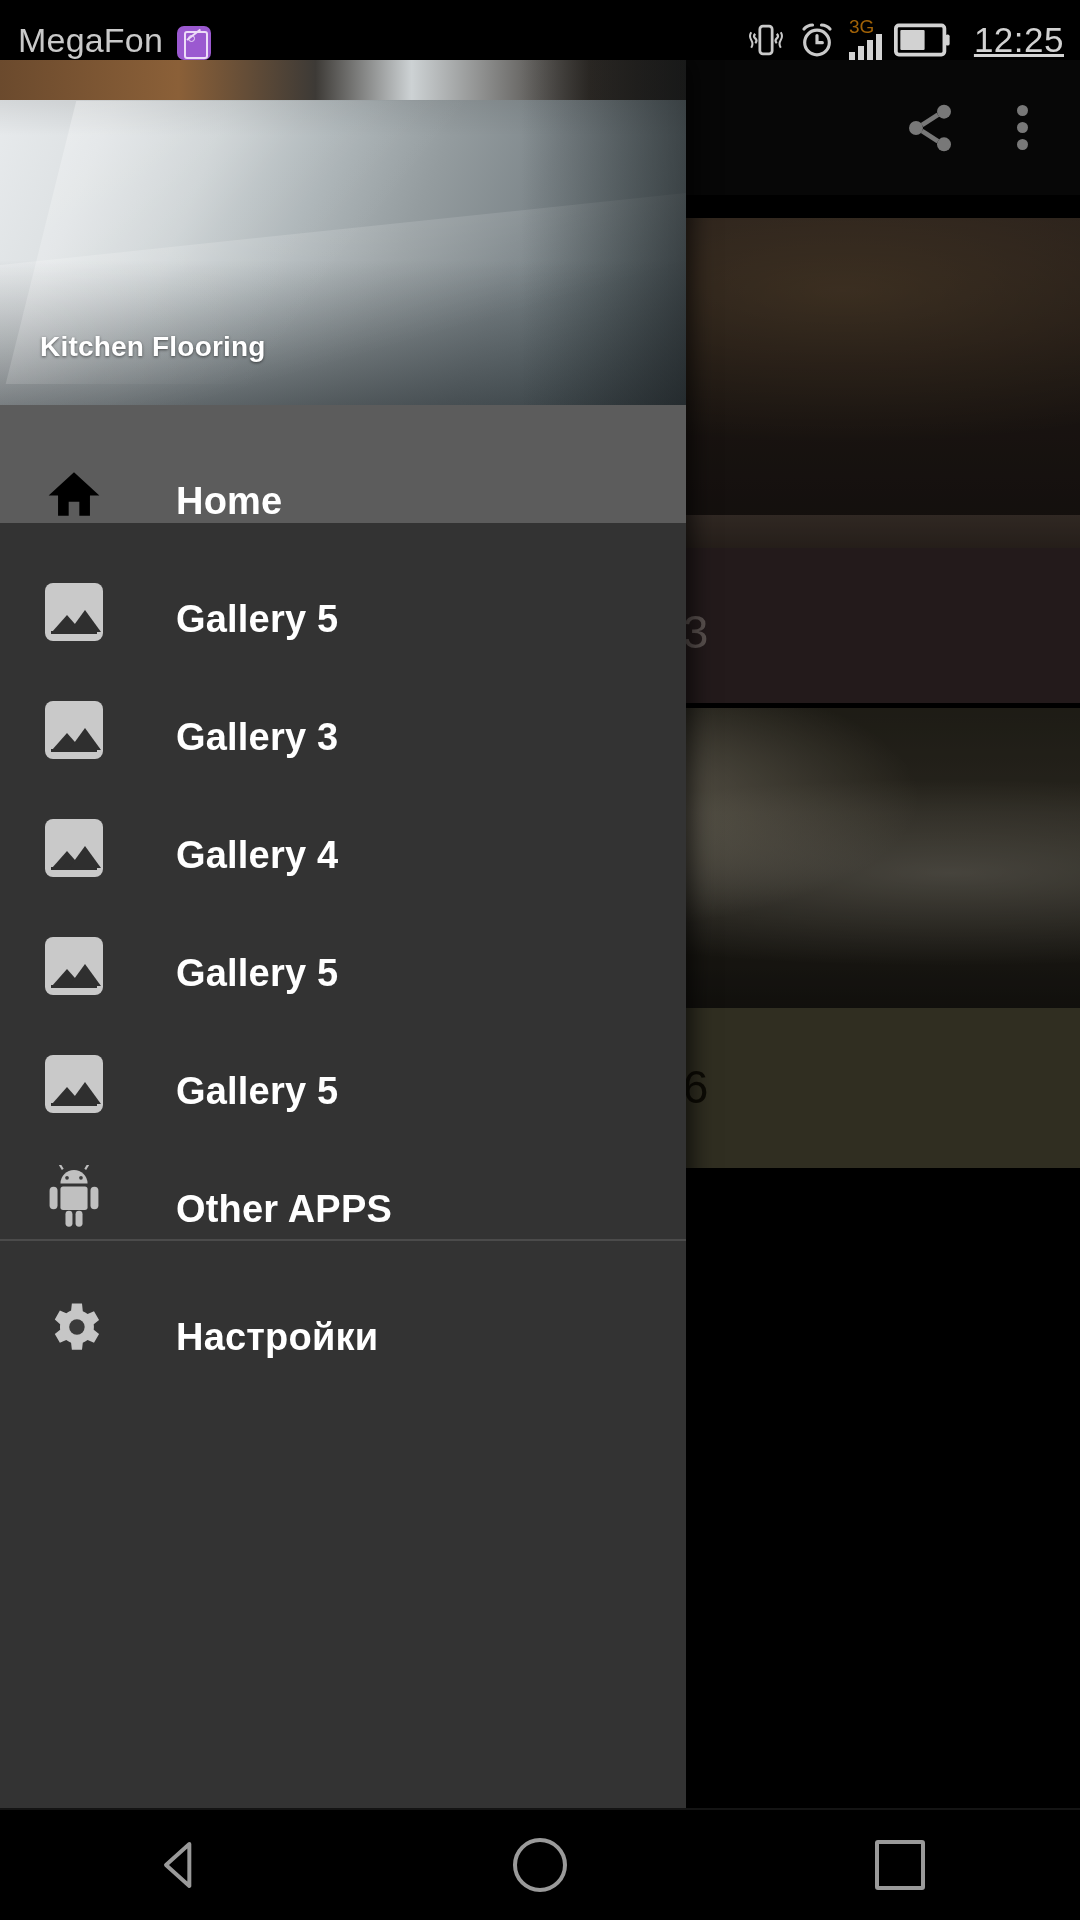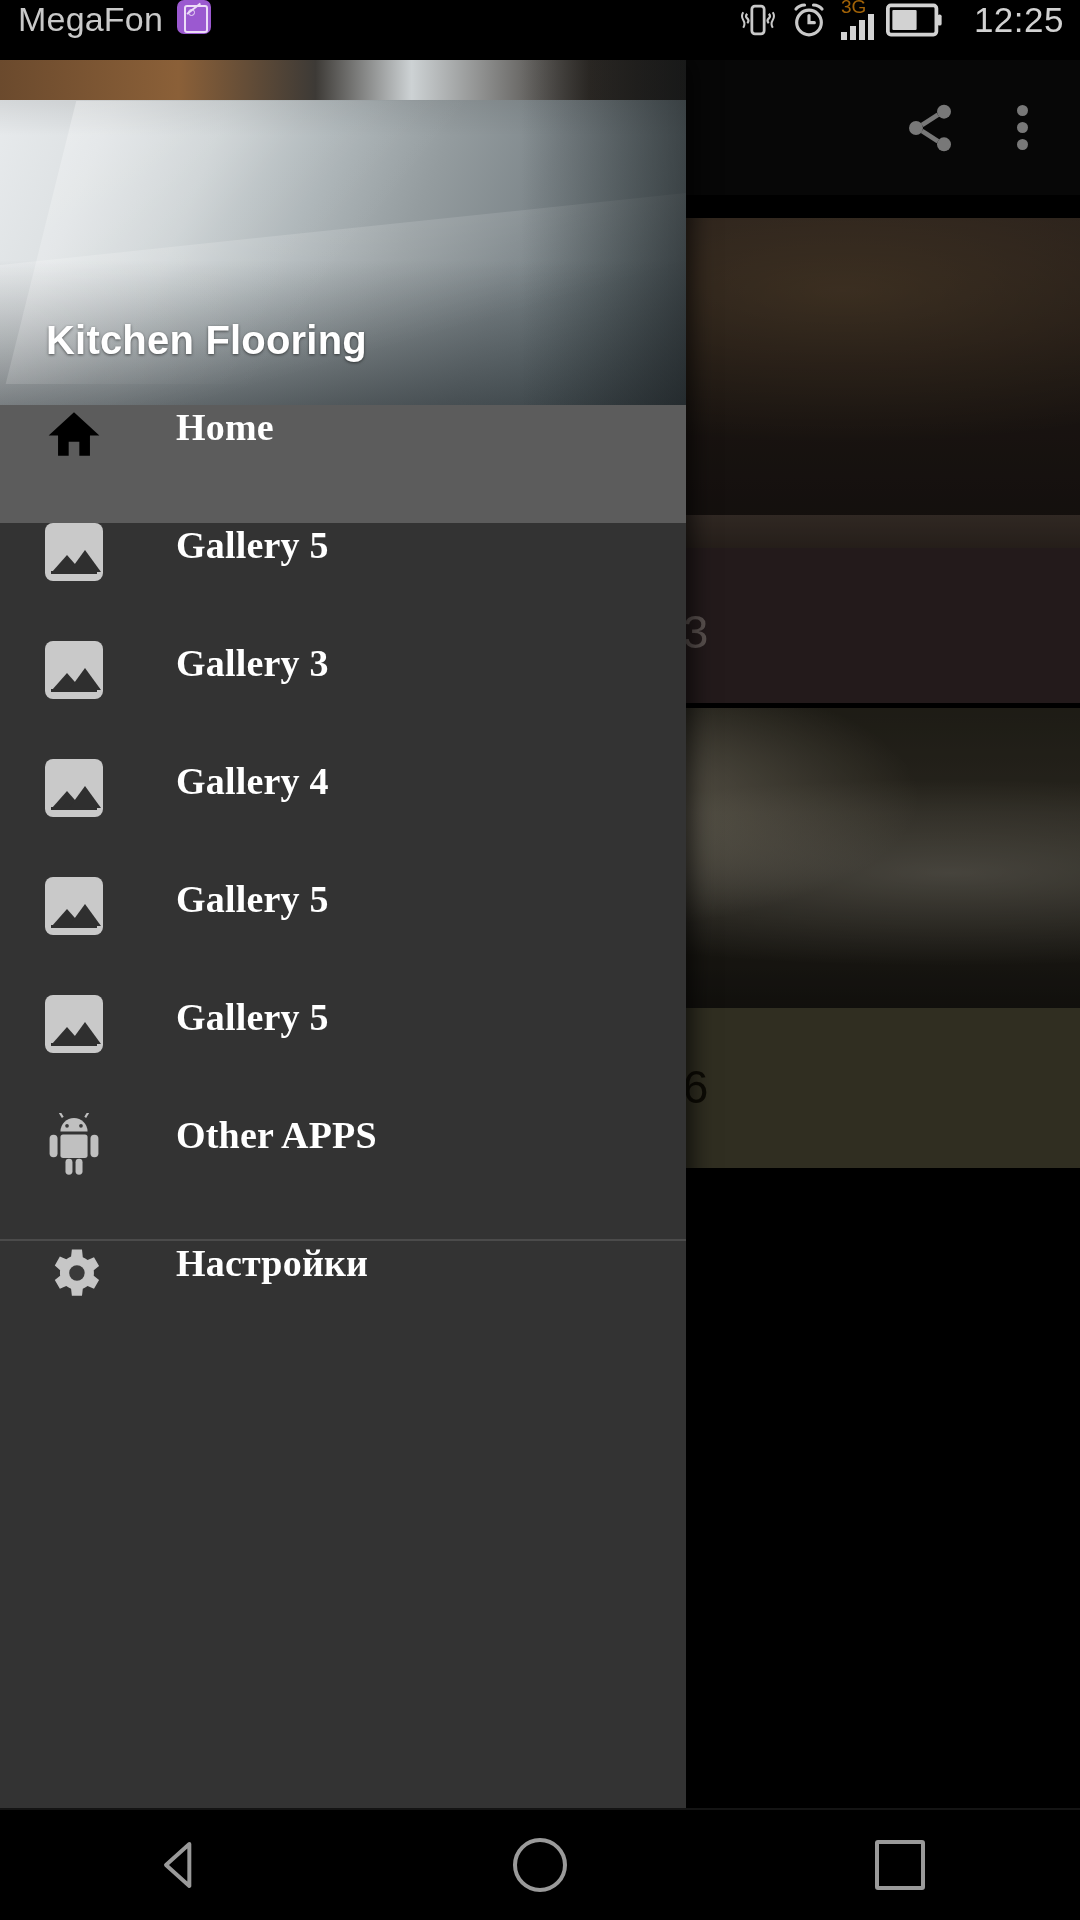--- a/index.html
+++ b/index.html
@@ -22,21 +22,21 @@
     overflow: hidden;
   }
 
   
   #status-bar {
     position: absolute;
     left: 0; top: 0;
     width: 1080px; height: 60px;
     background: #000;
     display: flex;
-    align-items: flex-start;
+    align-items: flex-end;
     z-index: 60;
   }
   #carrier-name {
     color: #c9c9c9;
     font-size: 34px;
     margin-left: 18px;
     letter-spacing: 0.2px;
   }
   #carrier-badge {
     width: 34px; height: 34px;
@@ -71,22 +71,23 @@
     margin-left: auto;
     display: flex;
     align-items: center;
     gap: 12px;
     margin-right: 16px;
   }
   .sb-icon { display: block; }
   #status-clock {
     color: #d2d2d2;
     font-size: 35px;
-    margin-left: 20px;
+    margin-left: 12px;
     letter-spacing: 0.5px;
+    text-decoration: underline;
   }
   #net-label {
     color: #a16207;
     font-size: 19px;
     position: absolute;
     top: -3px; left: 0;
     line-height: 1;
   }
   #net-wrap { position: relative; display: flex; align-items: flex-end; height: 40px;}
   #signal-bars { display: flex; align-items: flex-end; gap: 3px; height: 26px; margin-top: 12px;}
@@ -243,36 +244,35 @@
     background: linear-gradient(118deg, rgba(255,255,255,.30) 0%, rgba(255,255,255,.05) 42%, rgba(255,255,255,0) 70%);
     transform: skewX(-14deg);
   }
   #drawer-header .dark-right {
     position: absolute;
     right: 0; top: 0; width: 24%; height: 100%;
     background: linear-gradient(270deg, rgba(20,24,26,.55) 0%, rgba(20,24,26,0) 100%);
   }
   #drawer-title {
     position: absolute;
-    left: 46px; bottom: 42px;
+    left: 40px; bottom: 42px;
     color: #ffffff;
-    font-size: 40px;
+    font-size: 28px;
     font-weight: bold;
     letter-spacing: 0.2px;
     text-shadow: 0 1px 3px rgba(0,0,0,.55);
     z-index: 3;
   }
 
   #drawer-list { position: relative; }
   .drawer-item {
     display: flex;
-    align-items: flex-start;
+    align-items: flex-end;
     height: 118px;
     box-sizing: border-box;
-    font-family: Liberation Serif, serif;
   }
   .drawer-item.selected { background: #5c5c5c; }
   .drawer-item .item-icon {
     width: 72px;
     min-width: 72px;
     margin-left: 38px;
     display: flex;
     align-items: center;
     justify-content: center;
   }

